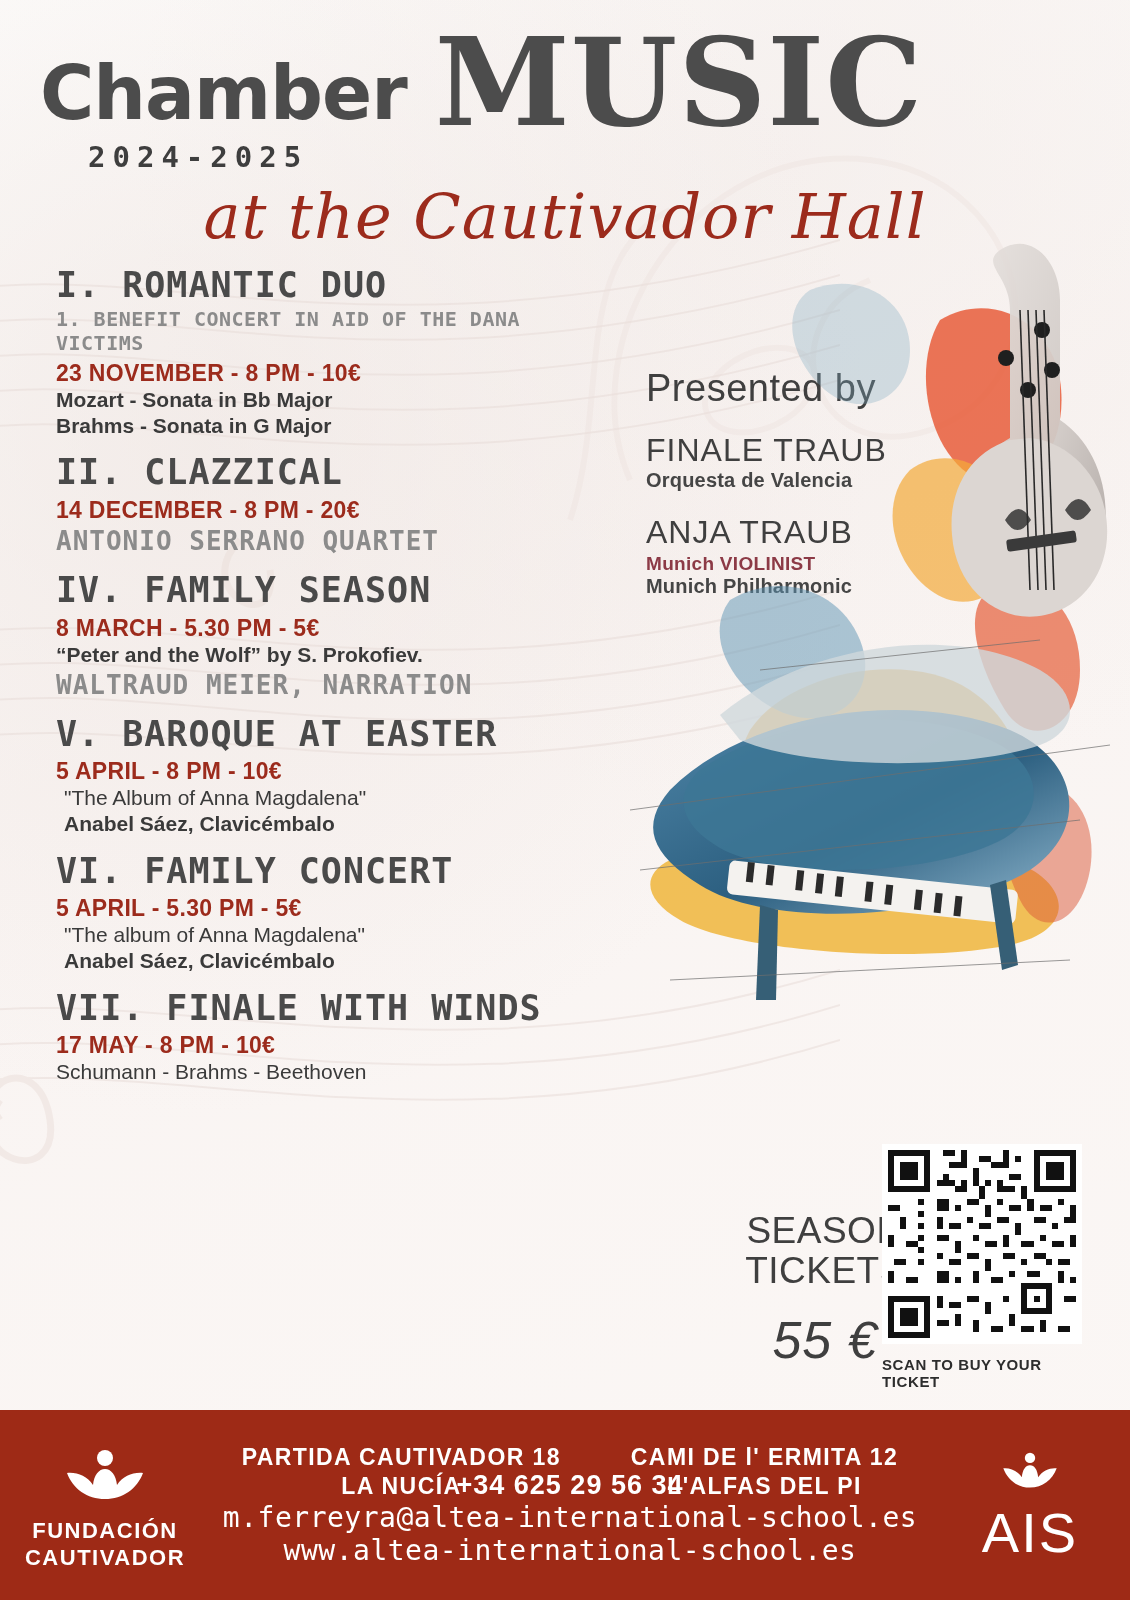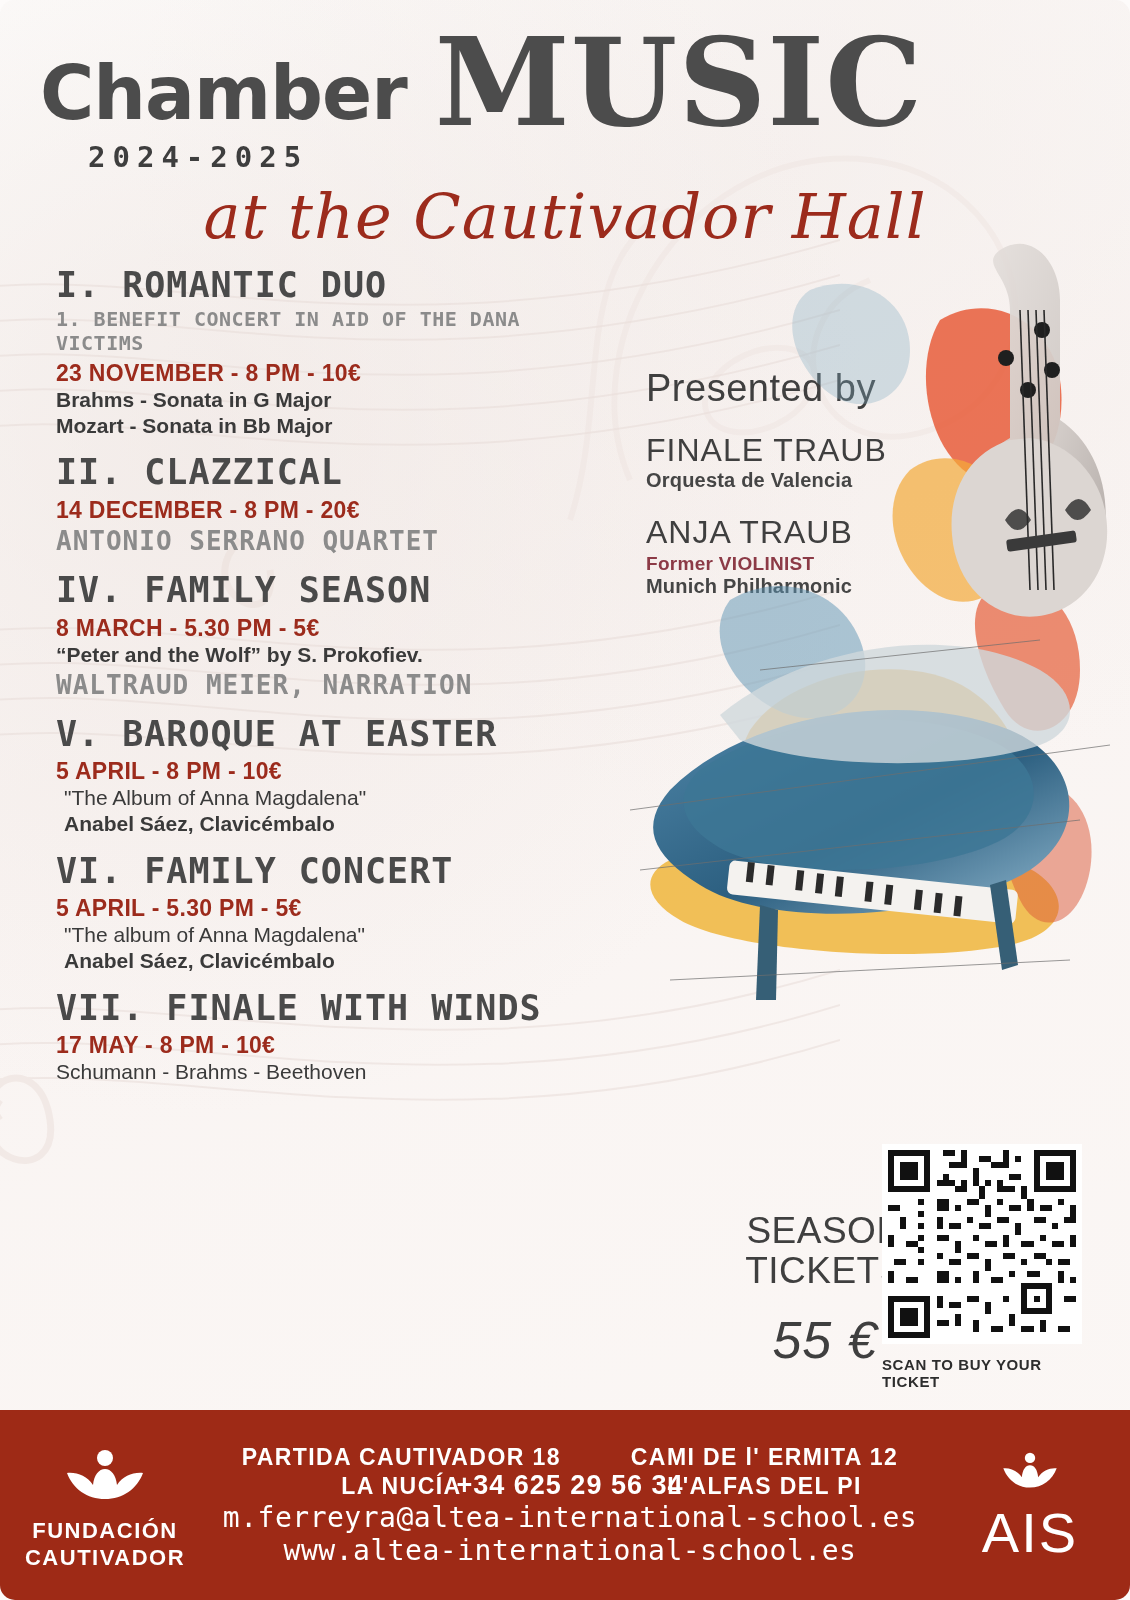--- a/index.html
+++ b/index.html
@@ -12,21 +12,20 @@
   }
   .poster {
     position: relative;
     width: 1130px;
     height: 1600px;
     background:
       radial-gradient(circle at 18% 28%, rgba(236,226,222,0.55) 0%, rgba(253,251,250,0) 45%),
       radial-gradient(circle at 70% 10%, rgba(240,232,229,0.5) 0%, rgba(253,251,250,0) 40%),
       linear-gradient(160deg, #fdfcfb 0%, #f9f4f2 40%, #fbf7f5 100%);
     overflow: hidden;
-    border-radius: 15px;
   }
   
   .bg-staff {
     position: absolute;
     left: -60px; top: 120px;
     width: 900px; height: 1200px;
     opacity: 0.5;
     pointer-events: none;
   }
   .bg-swirl {
@@ -332,22 +331,22 @@
     <div class="subtitle">at the Cautivador Hall</div>
   </div>
 
   <div class="columns">
     <div class="left-col">
 
       <div class="concert">
         <div class="c-title">I. ROMANTIC DUO</div>
         <div class="c-sub">1. BENEFIT CONCERT IN AID OF THE DANA VICTIMS</div>
         <div class="c-date">23 NOVEMBER - 8 PM - 10€</div>
+        <div class="c-line">Mozart - Sonata in Bb Major</div>
         <div class="c-line">Brahms - Sonata in G  Major</div>
-        <div class="c-line">Mozart - Sonata in Bb Major</div>
       </div>
 
       <div class="concert">
         <div class="c-title">II. CLAZZICAL</div>
         <div class="c-date">14 DECEMBER  - 8 PM - 20€</div>
         <div class="c-perf">ANTONIO SERRANO QUARTET</div>
       </div>
 
 
       <div class="concert">
@@ -379,21 +378,21 @@
 
     </div>
 
     <div class="right-col">
 
       <div class="presented">
         <div class="presented-label">Presented by</div>
         <div class="p-name">FINALE TRAUB</div>
         <div class="p-org">Orquesta de Valencia</div>
         <div class="p-name">ANJA TRAUB</div>
-        <div class="p-role">Former VIOLINIST</div>
+        <div class="p-role">Munich VIOLINIST</div>
         <div class="p-org">Munich Philharmonic</div>
       </div>
 
     </div>
   </div>
 
   <svg class="art" viewBox="0 0 520 950">
     <defs>
       <linearGradient id="pianoBlue" x1="0" y1="0" x2="1" y2="1">
         <stop offset="0%" stop-color="#4f86a8"></stop>

